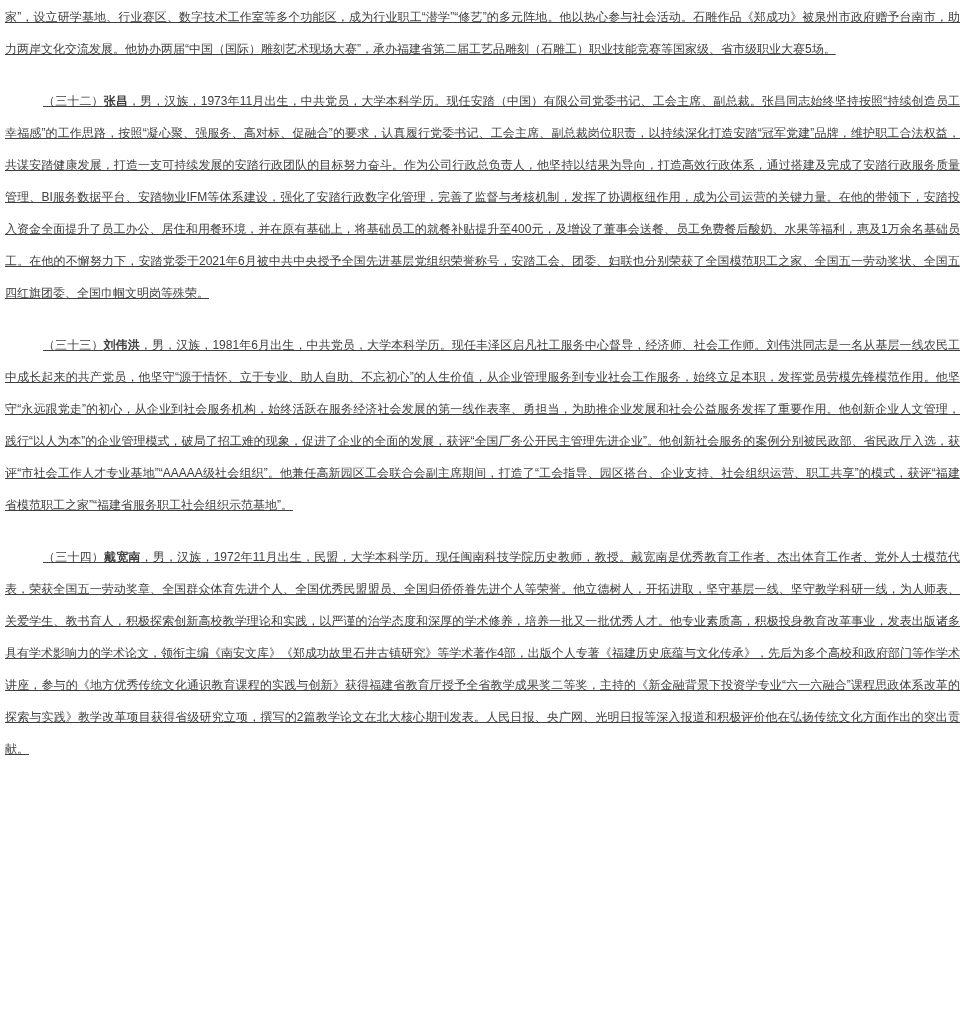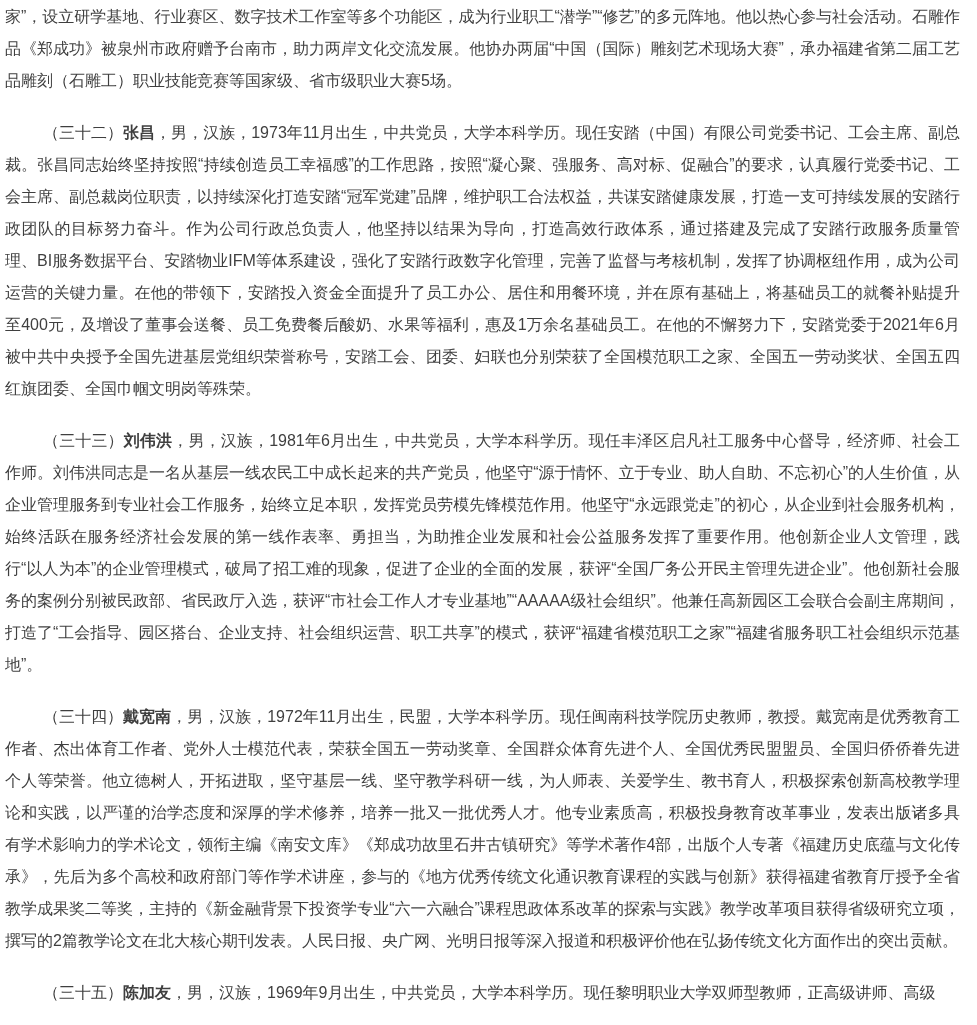--- a/index.html
+++ b/index.html
@@ -9,24 +9,25 @@
   }
   .doc-page {
     width: 977px;
     height: 1025px;
     box-sizing: border-box;
     padding: 1px 17px 0 5px;
     overflow: hidden;
     background: #ffffff;
     color: #3f3f3f;
     font-family: "Liberation Sans", sans-serif;
-    font-size: 16px;
+    font-size: 12px;
     line-height: 32px;
     text-align: justify;
     word-break: break-all;
+    text-decoration: underline;
   }
   .para {
     margin: 0 0 20px 0;
   }
   .para.entry {
     text-indent: 38px;
   }
   .person-name {
     font-weight: bold;
   }
@@ -37,15 +38,14 @@
 <div class="doc-page">
 
   <p class="para continuation"><span>家”，设立研学基地、行业赛区、数字技术工作室等多个功能区，成为行业职工“潜学”“修艺”的多元阵地。他以热心参与社会活动。石雕作品《郑成功》被泉州市政府赠予台南市，助力两岸文化交流发展。他协办两届“中国（国际）雕刻艺术现场大赛”，承办福建省第二届工艺品雕刻（石雕工）职业技能竞赛等国家级、省市级职业大赛5场。</span></p>
 
   <p class="para entry"><span>（三十二）</span><span class="person-name">张昌</span><span>，男，汉族，1973年11月出生，中共党员，大学本科学历。现任安踏（中国）有限公司党委书记、工会主席、副总裁。张昌同志始终坚持按照“持续创造员工幸福感”的工作思路，按照“凝心聚、强服务、高对标、促融合”的要求，认真履行党委书记、工会主席、副总裁岗位职责，以持续深化打造安踏“冠军党建”品牌，维护职工合法权益，共谋安踏健康发展，打造一支可持续发展的安踏行政团队的目标努力奋斗。作为公司行政总负责人，他坚持以结果为导向，打造高效行政体系，通过搭建及完成了安踏行政服务质量管理、BI服务数据平台、安踏物业IFM等体系建设，强化了安踏行政数字化管理，完善了监督与考核机制，发挥了协调枢纽作用，成为公司运营的关键力量。在他的带领下，安踏投入资金全面提升了员工办公、居住和用餐环境，并在原有基础上，将基础员工的就餐补贴提升至400元，及增设了董事会送餐、员工免费餐后酸奶、水果等福利，惠及1万余名基础员工。在他的不懈努力下，安踏党委于2021年6月被中共中央授予全国先进基层党组织荣誉称号，安踏工会、团委、妇联也分别荣获了全国模范职工之家、全国五一劳动奖状、全国五四红旗团委、全国巾帼文明岗等殊荣。</span></p>
 
   <p class="para entry"><span>（三十三）</span><span class="person-name">刘伟洪</span><span>，男，汉族，1981年6月出生，中共党员，大学本科学历。现任丰泽区启凡社工服务中心督导，经济师、社会工作师。刘伟洪同志是一名从基层一线农民工中成长起来的共产党员，他坚守“源于情怀、立于专业、助人自助、不忘初心”的人生价值，从企业管理服务到专业社会工作服务，始终立足本职，发挥党员劳模先锋模范作用。他坚守“永远跟党走”的初心，从企业到社会服务机构，始终活跃在服务经济社会发展的第一线作表率、勇担当，为助推企业发展和社会公益服务发挥了重要作用。他创新企业人文管理，践行“以人为本”的企业管理模式，破局了招工难的现象，促进了企业的全面的发展，获评“全国厂务公开民主管理先进企业”。他创新社会服务的案例分别被民政部、省民政厅入选，获评“市社会工作人才专业基地”“AAAAA级社会组织”。他兼任高新园区工会联合会副主席期间，打造了“工会指导、园区搭台、企业支持、社会组织运营、职工共享”的模式，获评“福建省模范职工之家”“福建省服务职工社会组织示范基地”。</span></p>
 
   <p class="para entry"><span>（三十四）</span><span class="person-name">戴宽南</span><span>，男，汉族，1972年11月出生，民盟，大学本科学历。现任闽南科技学院历史教师，教授。戴宽南是优秀教育工作者、杰出体育工作者、党外人士模范代表，荣获全国五一劳动奖章、全国群众体育先进个人、全国优秀民盟盟员、全国归侨侨眷先进个人等荣誉。他立德树人，开拓进取，坚守基层一线、坚守教学科研一线，为人师表、关爱学生、教书育人，积极探索创新高校教学理论和实践，以严谨的治学态度和深厚的学术修养，培养一批又一批优秀人才。他专业素质高，积极投身教育改革事业，发表出版诸多具有学术影响力的学术论文，领衔主编《南安文库》《郑成功故里石井古镇研究》等学术著作4部，出版个人专著《福建历史底蕴与文化传承》，先后为多个高校和政府部门等作学术讲座，参与的《地方优秀传统文化通识教育课程的实践与创新》获得福建省教育厅授予全省教学成果奖二等奖，主持的《新金融背景下投资学专业“六一六融合”课程思政体系改革的探索与实践》教学改革项目获得省级研究立项，撰写的2篇教学论文在北大核心期刊发表。人民日报、央广网、光明日报等深入报道和积极评价他在弘扬传统文化方面作出的突出贡献。</span></p>
 
-  <p class="para entry"><span>（三十五）</span><span class="person-name">陈加友</span><span>，男，汉族，1969年9月出生，中共党员，大学本科学历。现任黎明职业大学双师型教师，正高级讲师、高级</span></p>
 
 </div>
 
 </body></html>

